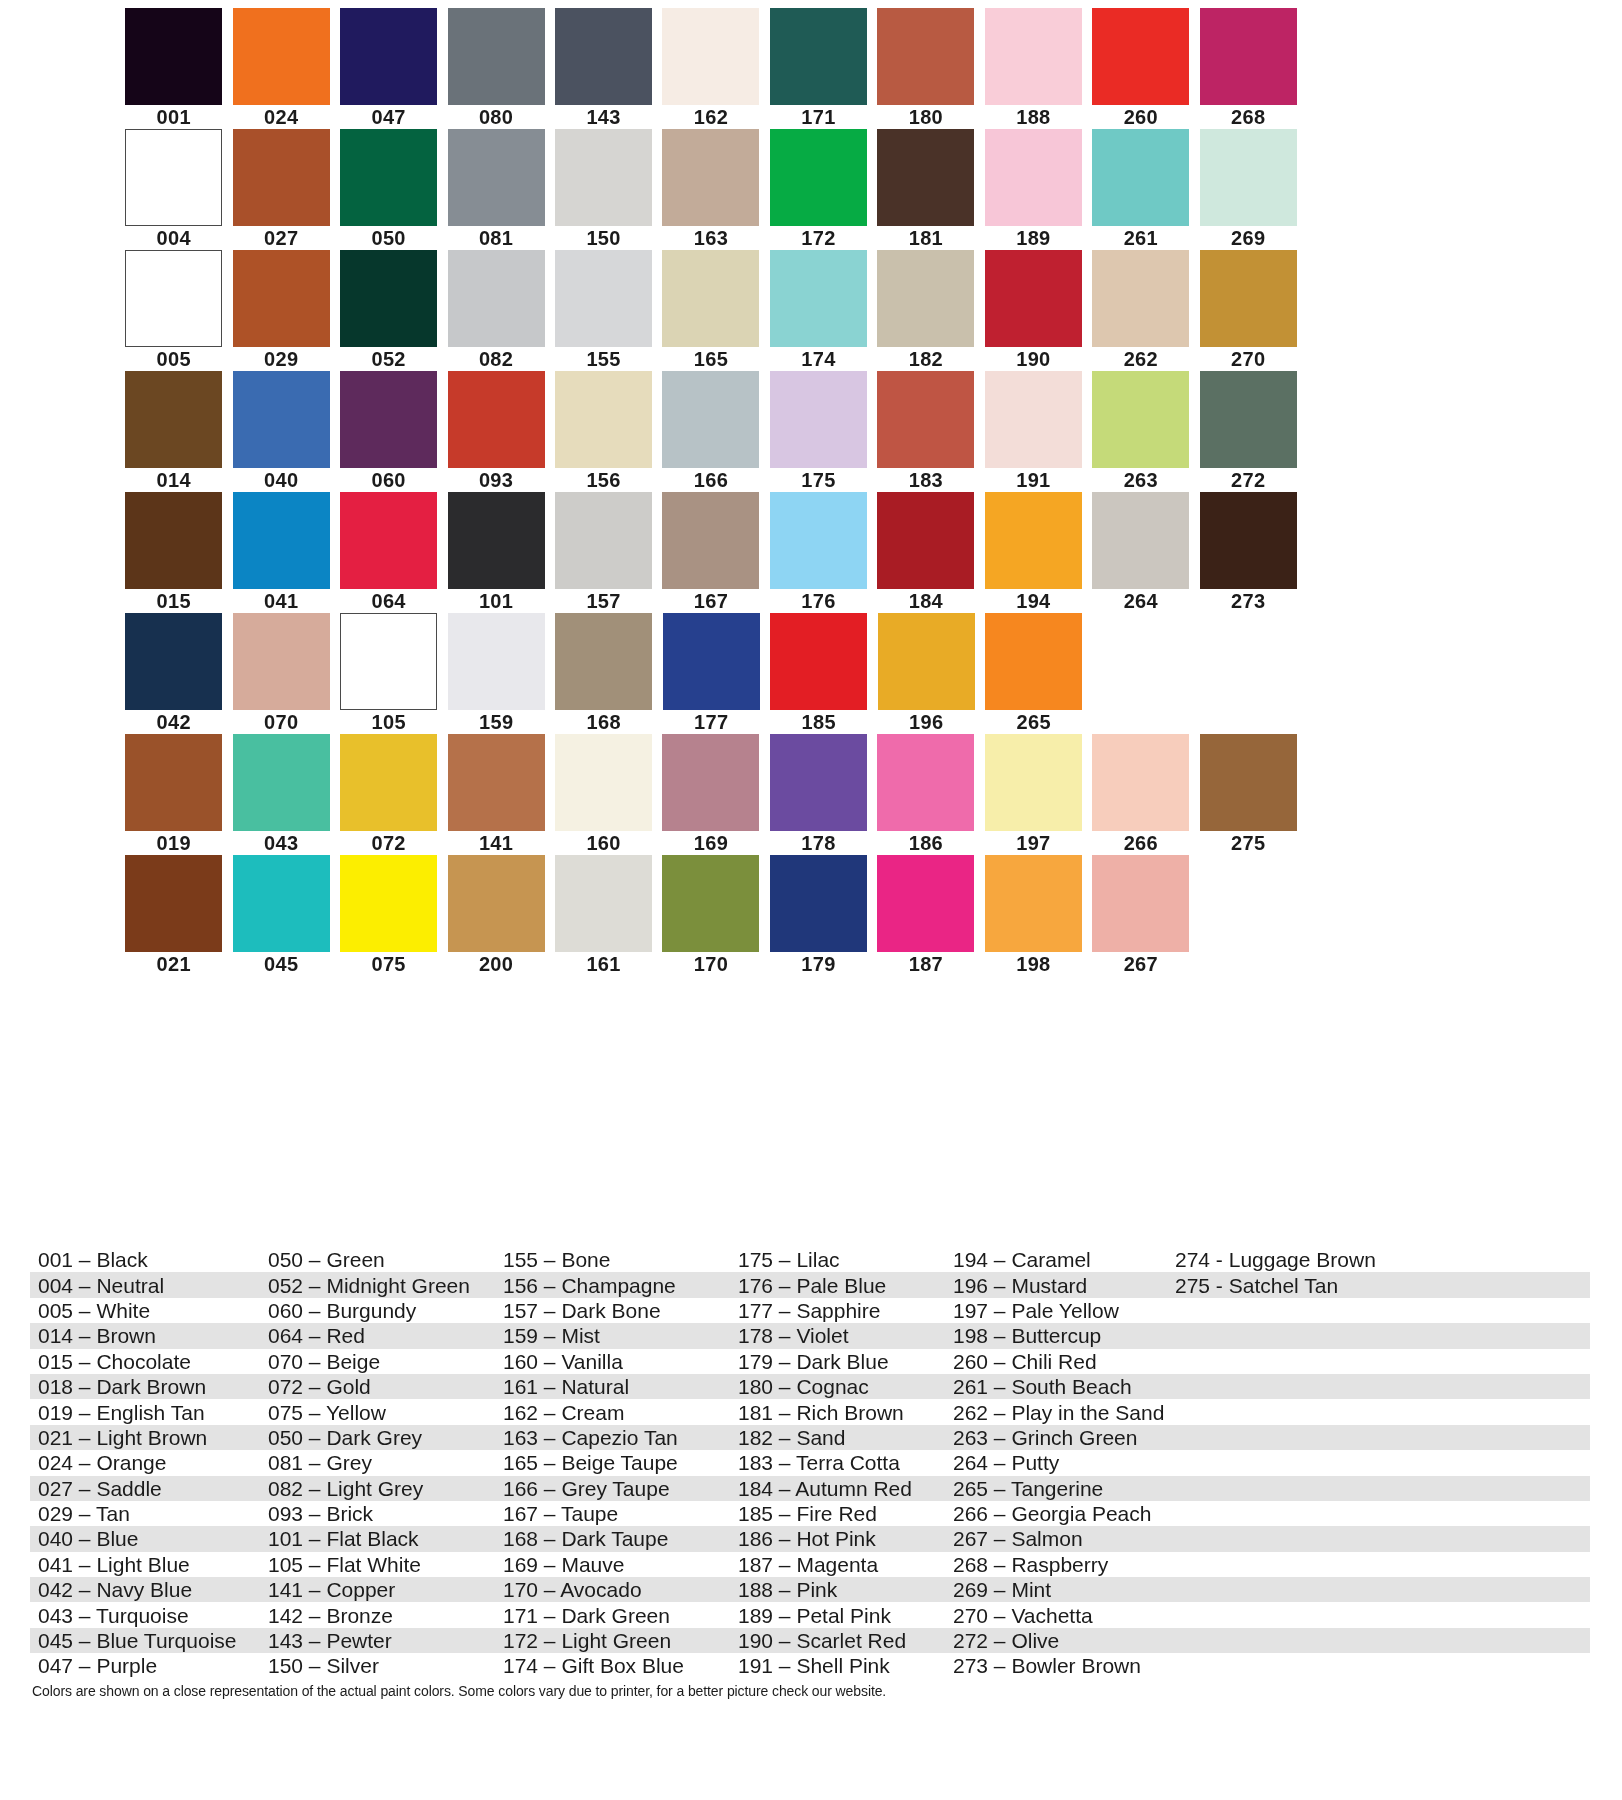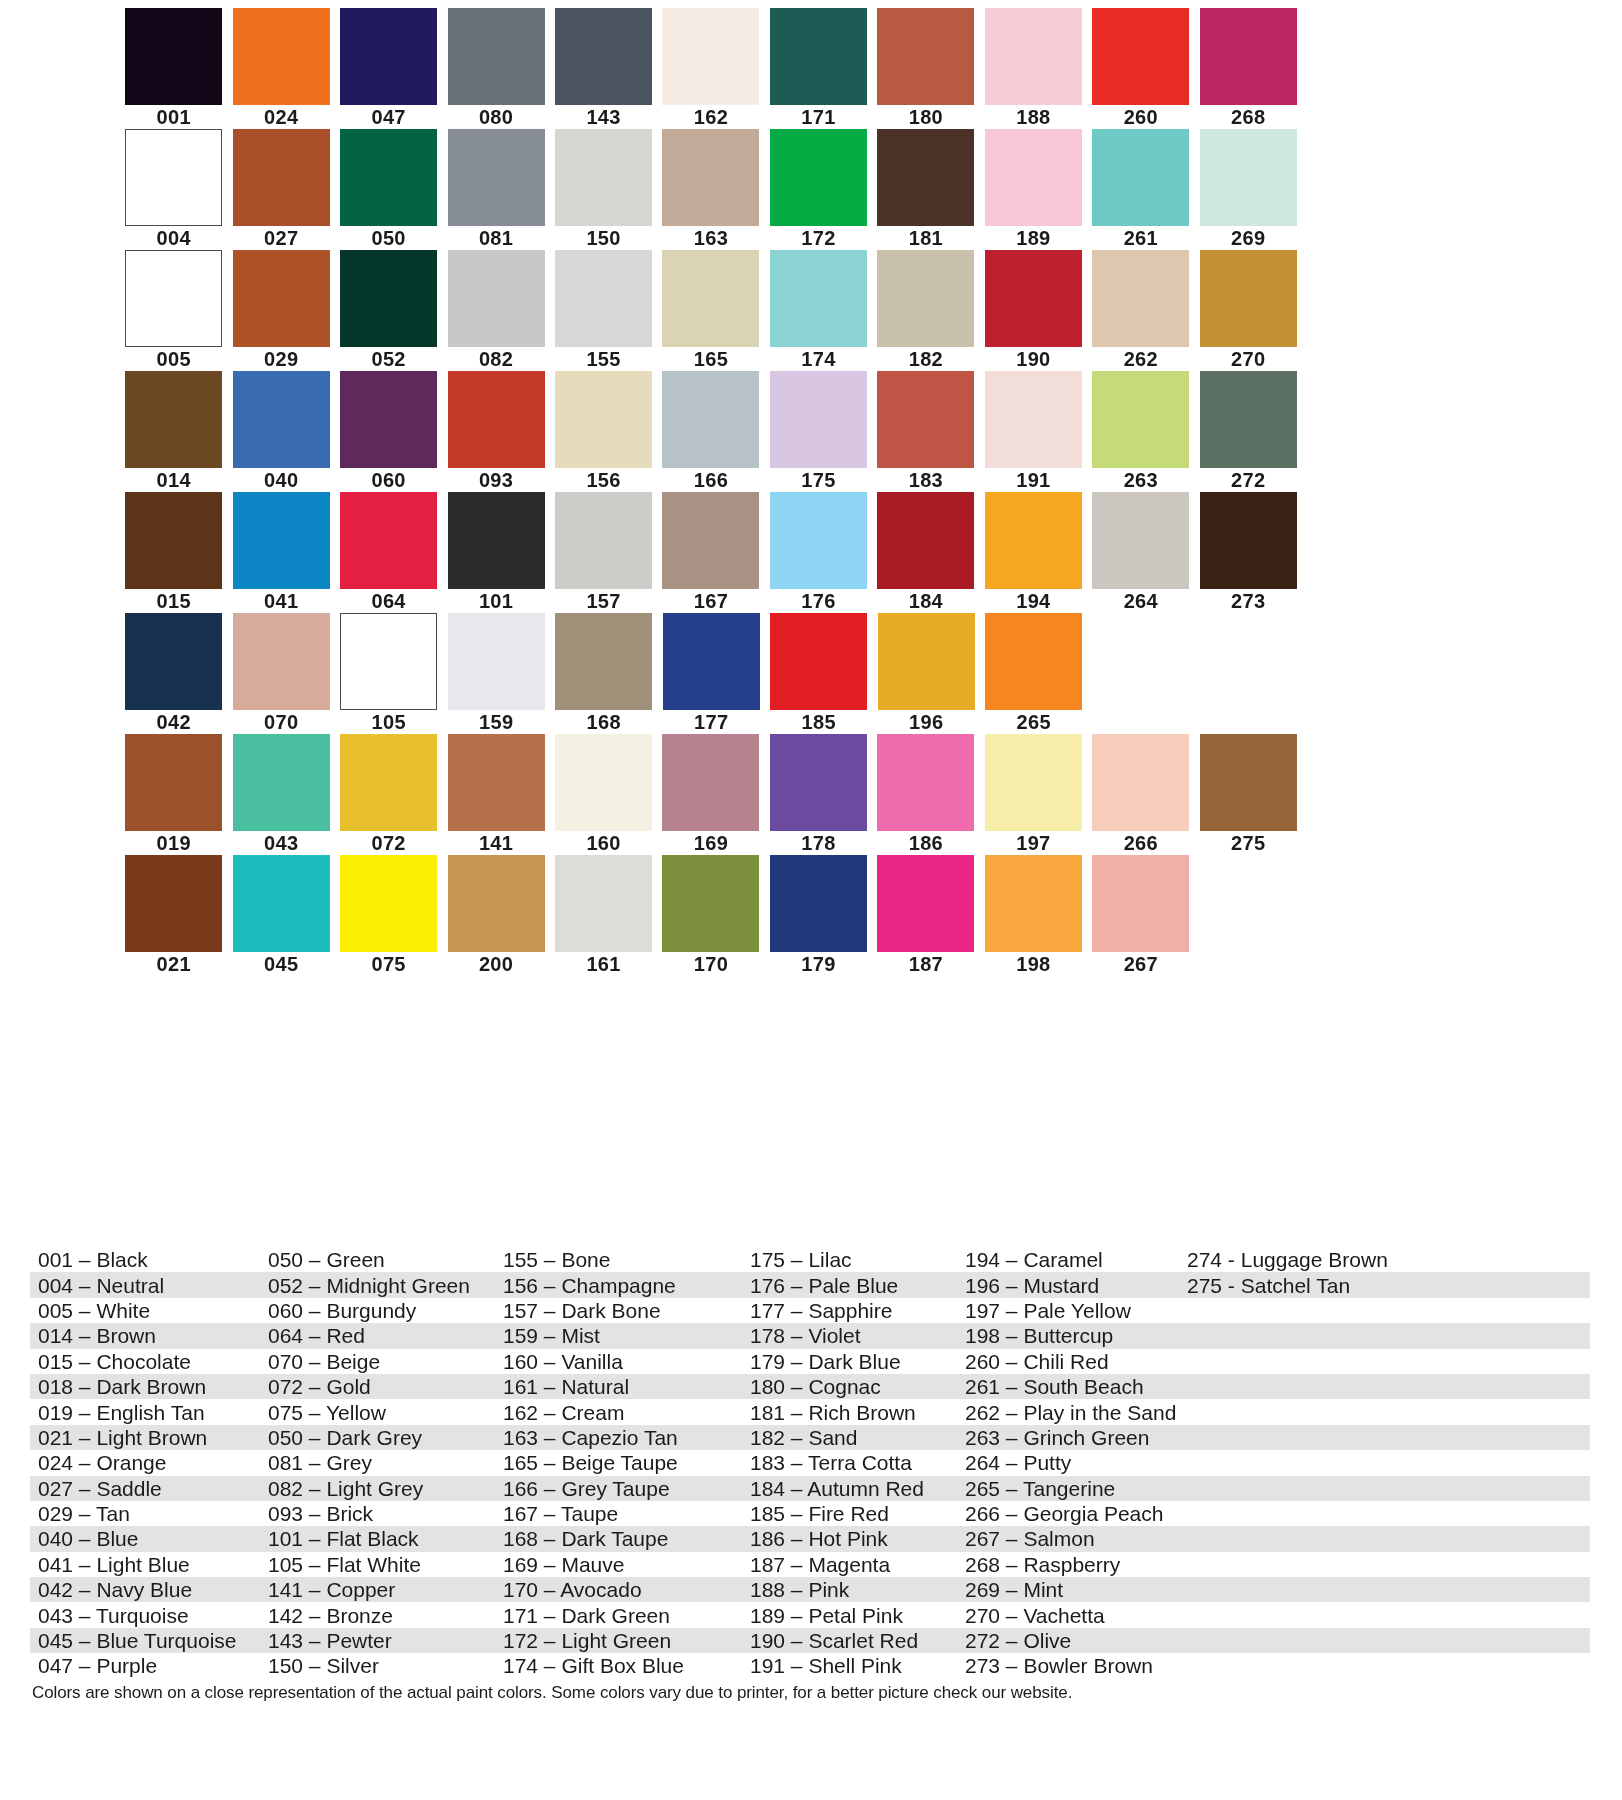--- a/index.html
+++ b/index.html
@@ -71,30 +71,30 @@
     font-size: 21px;
     color: #1b1b1b;
     line-height: 25px;
     white-space: nowrap;
     overflow: hidden;
     padding-left: 8px;
   }
   .legend-cell.c0 { width: 230px; }
   .legend-cell.c1 { width: 235px; }
   .legend-cell.c2 { width: 235px; }
-  .legend-cell.c3 { width: 215px; margin-left: 12px; }
+  .legend-cell.c3 { width: 215px; }
   .legend-cell.c4 { width: 222px; }
   .legend-cell.c5 { width: 320px; }
 
   
   #footnote {
     position: absolute;
     left: 32px;
     top: 1683px;
-    font-size: 17px;
+    font-size: 14px;
     color: #1b1b1b;
     letter-spacing: -0.1px;
   }
 </style>
 </head>
 <body>
 
 <div id="page">
 
   <div id="swatch-grid">

